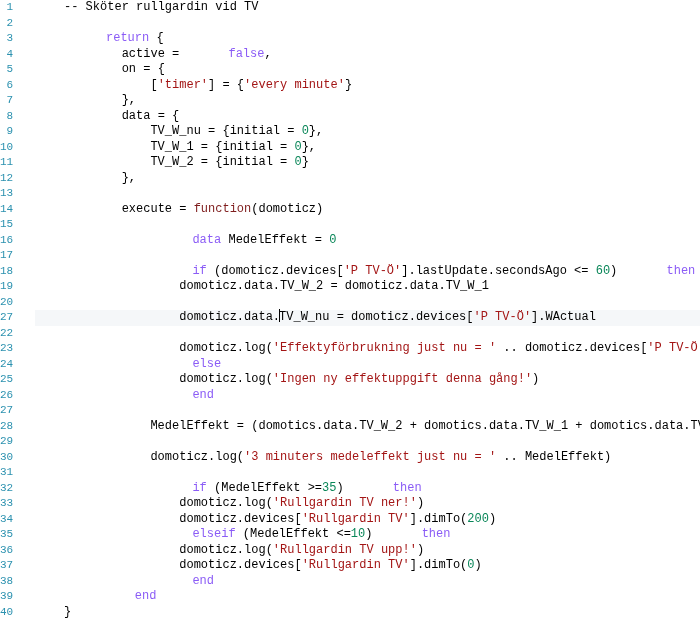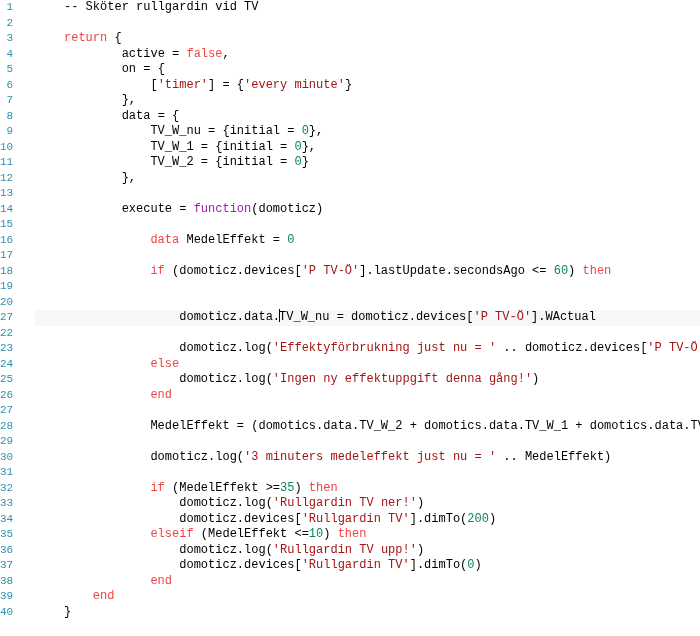--- a/index.html
+++ b/index.html
@@ -50,25 +50,25 @@
     width: 1px;
     height: 13px;
     background: #000;
     vertical-align: middle;
     margin-left: -1px;
     margin-right: -1px;
     position: relative;
     top: -1px;
   }
   .tok-comment { color: #000000; }
-  .tok-keyword { color: #ef4444; }
+  .tok-keyword { color: #8b5cf6; margin-left: 42px; }
   .tok-string  { color: #a31515; font-family: Liberation Mono, monospace; }
   .tok-number  { color: #098658; }
   .tok-ident   { color: #000000; }
-  .tok-func    { color: #a21caf; }
+  .tok-func    { color: #7f1d1d; }
 </style>
 </head>
 <body>
 
 <div class="editor">
   <div class="gutter" id="gutter">
       <div class="ln">1</div>
       <div class="ln">2</div>
       <div class="ln">3</div>
       <div class="ln">4</div>
@@ -121,21 +121,21 @@
       <div class="line"><span>                </span><span class="tok-ident">TV_W_nu = {initial = </span><span class="tok-number">0</span><span class="tok-ident">},</span></div>
       <div class="line"><span>                </span><span class="tok-ident">TV_W_1 = {initial = </span><span class="tok-number">0</span><span class="tok-ident">},</span></div>
       <div class="line"><span>                </span><span class="tok-ident">TV_W_2 = {initial = </span><span class="tok-number">0</span><span class="tok-ident">}</span></div>
       <div class="line"><span>            </span><span class="tok-ident">},</span></div>
       <div class="line"><span></span></div>
       <div class="line"><span>            </span><span class="tok-ident">execute = </span><span class="tok-func">function</span><span class="tok-ident">(domoticz)</span></div>
       <div class="line"><span></span></div>
       <div class="line"><span>                </span><span class="tok-keyword">data</span><span class="tok-ident"> MedelEffekt = </span><span class="tok-number">0</span></div>
       <div class="line"><span></span></div>
       <div class="line"><span>                </span><span class="tok-keyword">if</span><span class="tok-ident"> (domoticz.devices[</span><span class="tok-string">'P TV-Ö'</span><span class="tok-ident">].lastUpdate.secondsAgo &lt;= </span><span class="tok-number">60</span><span class="tok-ident">) </span><span class="tok-keyword">then</span></div>
-      <div class="line"><span>                    </span></div>
+      <div class="line"><span>                    </span><span class="tok-ident">domoticz.data.TV_W_2 = domoticz.data.TV_W_1</span></div>
       <div class="line"><span>                    </span></div>
       <div class="line cursor-line"><span>                    </span><span class="tok-ident">domoticz.data.</span><span class="cursor"></span><span class="tok-ident">TV_W_nu = domoticz.devices[</span><span class="tok-string">'P TV-Ö'</span><span class="tok-ident">].WActual</span></div>
       <div class="line"><span></span></div>
       <div class="line"><span>                    </span><span class="tok-ident">domoticz.log(</span><span class="tok-string">'Effektyförbrukning just nu = '</span><span class="tok-ident"> .. domoticz.devices[</span><span class="tok-string">'P TV-Ö'</span></div>
       <div class="line"><span>                </span><span class="tok-keyword">else</span></div>
       <div class="line"><span>                    </span><span class="tok-ident">domoticz.log(</span><span class="tok-string">'Ingen ny effektuppgift denna gång!'</span><span class="tok-ident">)</span></div>
       <div class="line"><span>                </span><span class="tok-keyword">end</span></div>
       <div class="line"><span></span></div>
       <div class="line"><span>                </span><span class="tok-ident">MedelEffekt = (domotics.data.TV_W_2 + domotics.data.TV_W_1 + domotics.data.TV_W_nu) / </span></div>
       <div class="line"><span></span></div>

